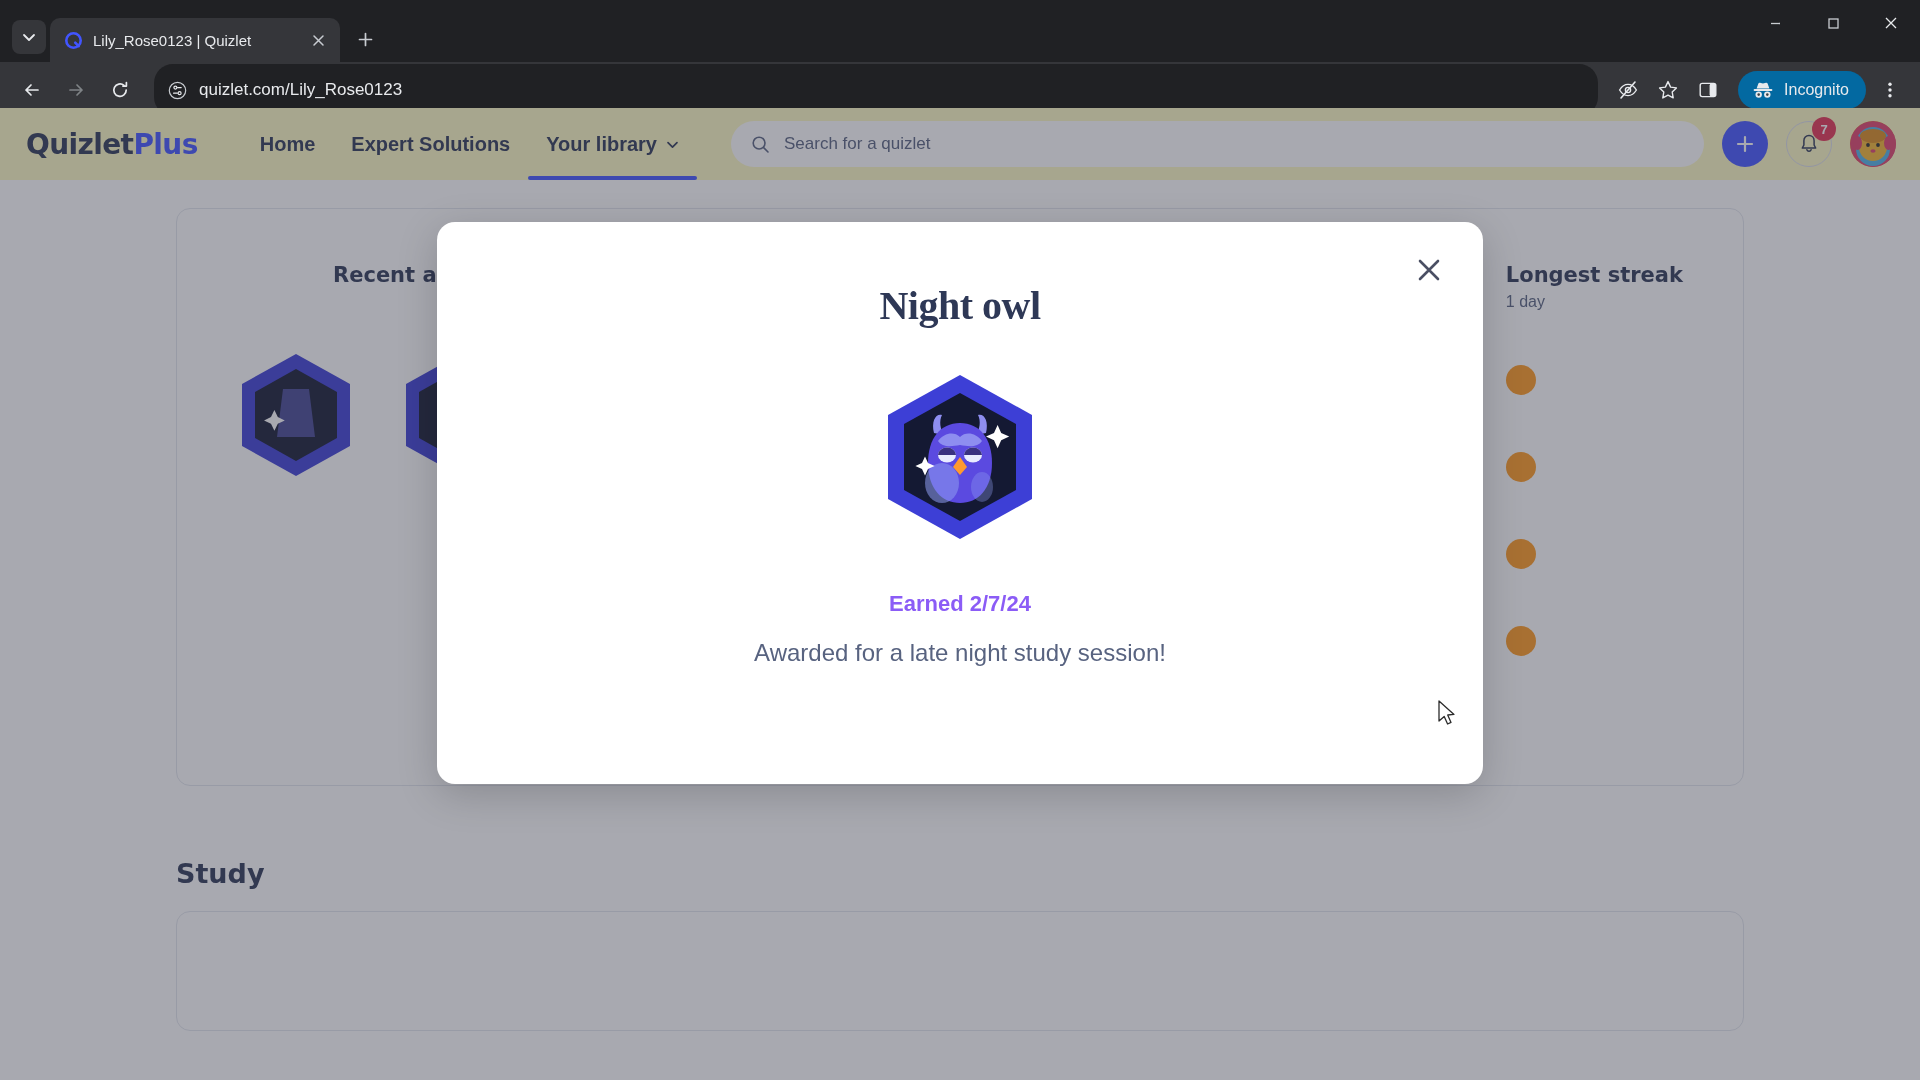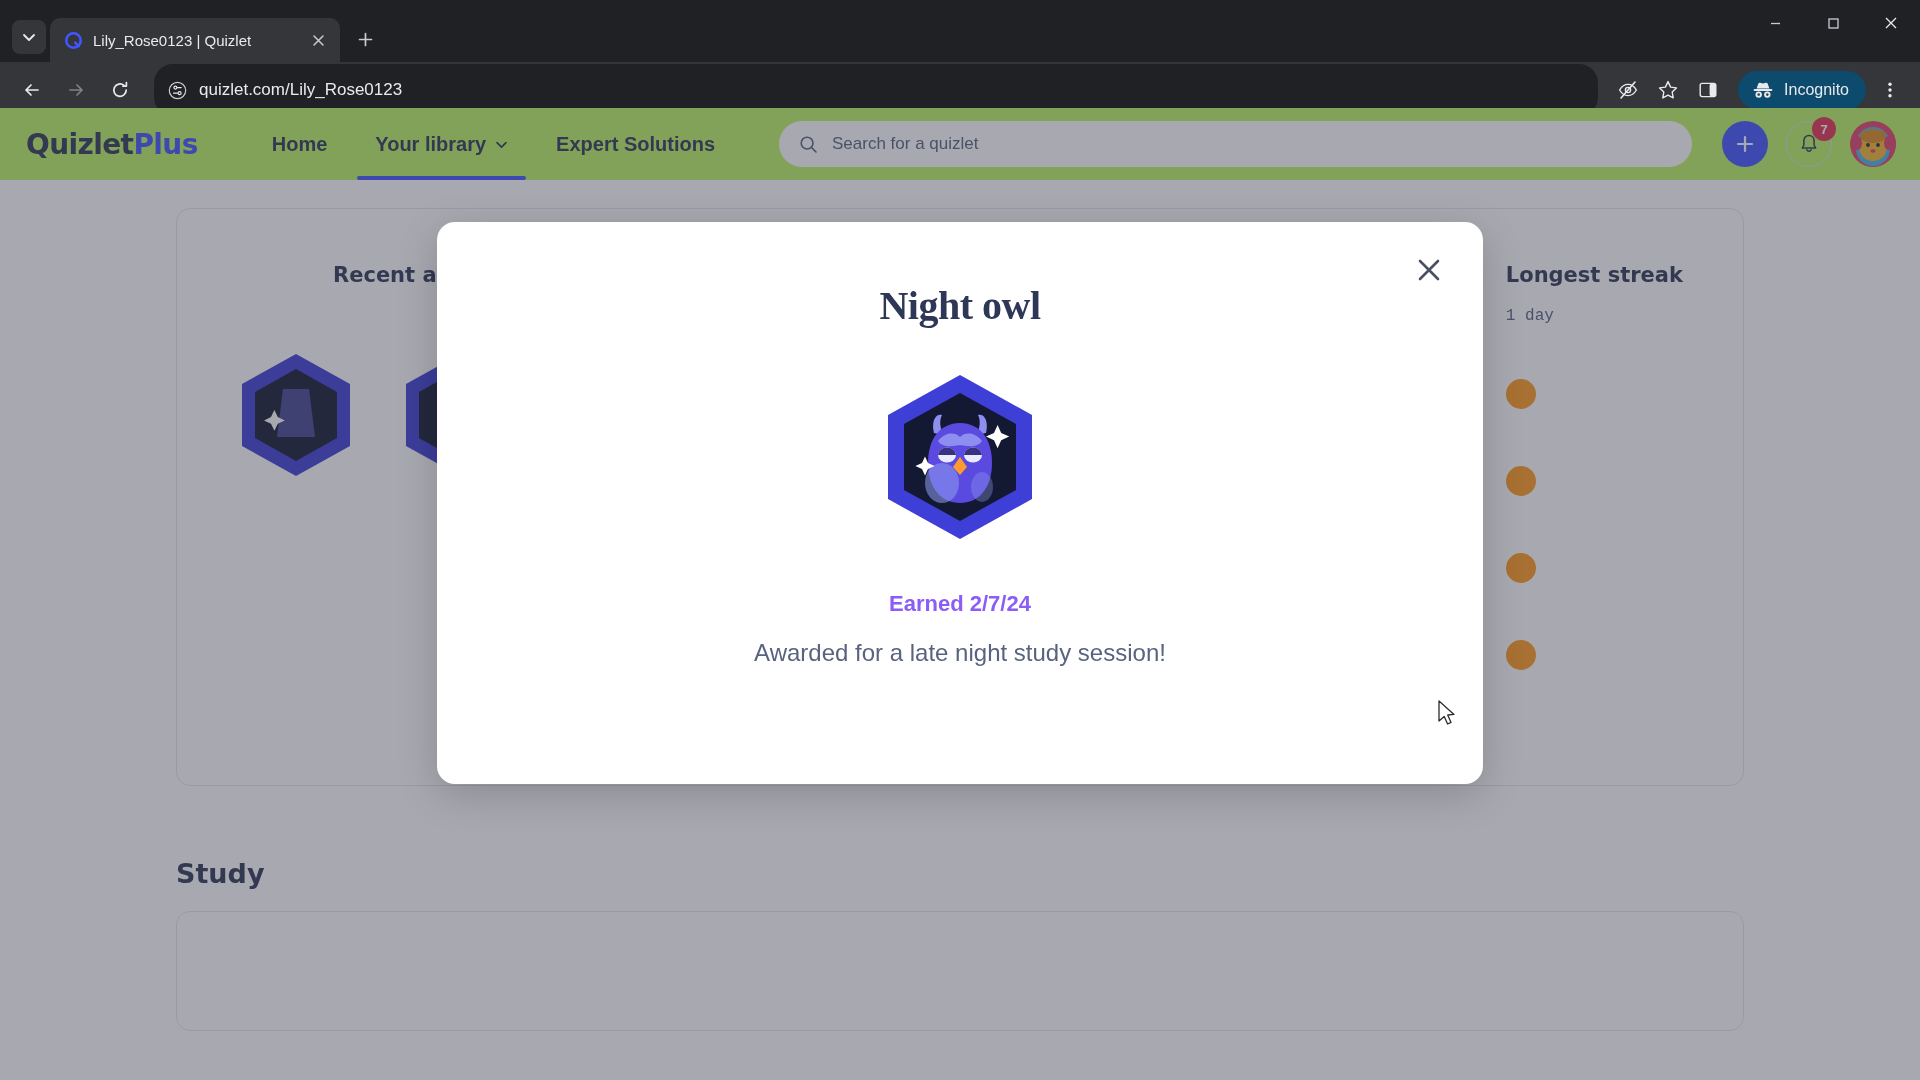--- a/index.html
+++ b/index.html
@@ -69,35 +69,35 @@
     border-radius: 19px; margin: 0 10px 0 12px;
     display: flex; align-items: center; padding: 0 14px; gap: 12px;
     min-width: 0;
   }
   .omnibox-url {
     color: #e8eaed; font-size: 17px; white-space: nowrap;
     overflow: hidden; text-overflow: ellipsis;
   }
   .tb-icon { width: 40px; height: 40px; display: flex; align-items: center; justify-content: center; flex: 0 0 auto; }
   .incognito-pill {
-    height: 38px; border-radius: 19px; background: #0c4a6e;
+    height: 38px; border-radius: 19px; background: #0369a1;
     display: flex; align-items: center; gap: 9px; padding: 0 17px 0 13px;
     margin: 0 4px 0 10px; flex: 0 0 auto;
   }
   .incognito-pill span { color: #e8eaed; font-size: 16px; white-space: nowrap; }
 
   
   .viewport {
     position: absolute; left: 0; top: 108px;
     width: 1920px; height: 972px; overflow: hidden; background: #ffffff;
   }
 
   .qz-nav {
-    height: 72px; background: #bef264;
-    display: flex; align-items: center; padding: 0 24px 0 26px; gap: 12px;
+    height: 72px; background: #fef9c3;
+    display: flex; align-items: center; padding: 0 24px 0 26px; gap: 0;
     position: relative;
   }
   .qz-logo {
     font-size: 28px; font-weight: 800; letter-spacing: -0.6px;
     font-family: "DejaVu Sans", sans-serif; margin-right: 44px;
     white-space: nowrap;
   }
   .qz-logo .q { color: #2e3856; }
   .qz-logo .p { color: #4255ff; }
 
@@ -154,21 +154,21 @@
   .card.study { height: 120px; margin-top: 22px; }
 
   .card-inner {
     display: flex; justify-content: space-between;
     padding: 54px 60px 0 60px; height: 100%;
   }
   .col-head {
     font-size: 21px; font-weight: 800; color: #2e3856;
     font-family: "DejaVu Sans", sans-serif; white-space: nowrap;
   }
-  .col-sub { font-size: 16px; color: #586380; margin-top: 20px; font-family: Liberation Mono, monospace; }
+  .col-sub { font-size: 16px; color: #586380; margin-top: 6px; }
   .col-left, .col-right { display: flex; flex-direction: column; align-items: center; }
   .col-right { align-items: flex-start; }
 
   .badge-row { margin-top: 64px; display: flex; gap: 46px; }
   .hexbadge { width: 118px; height: 128px; }
 
   .streak-list { margin-top: 54px; display: flex; flex-direction: column; gap: 57px; }
   .streak-dot { width: 30px; height: 30px; border-radius: 50%; background: #ff9a1f; }
 
   
@@ -326,28 +326,28 @@
   <div class="viewport">
 
     <div class="qz-nav">
       <div class="qz-logo">
         <span class="q">Quizlet</span><span class="p">Plus</span>
       </div>
 
       <div class="qz-link">
         <span>Home</span>
       </div>
+      <div class="qz-link">
+        <span>Expert Solutions</span>
+      </div>
       <div class="qz-link active">
         <span>Your library</span>
         <svg width="13" height="13" viewBox="0 0 13 13">
           <path d="M2 4.6 L6.5 9.1 L11 4.6" stroke="#2e3856" stroke-width="1.7" fill="none" stroke-linecap="round" stroke-linejoin="round"></path>
         </svg>
-      </div>
-      <div class="qz-link">
-        <span>Expert Solutions</span>
       </div>
 
       <div class="qz-search">
         <svg width="19" height="19" viewBox="0 0 19 19">
           <circle cx="8.1" cy="8.1" r="5.9" fill="none" stroke="#586380" stroke-width="1.6"></circle>
           <path d="M12.4 12.4 L17 17" stroke="#586380" stroke-width="1.6" stroke-linecap="round"></path>
         </svg>
         <span class="qz-search-ph">Search for a quizlet</span>
       </div>
 

